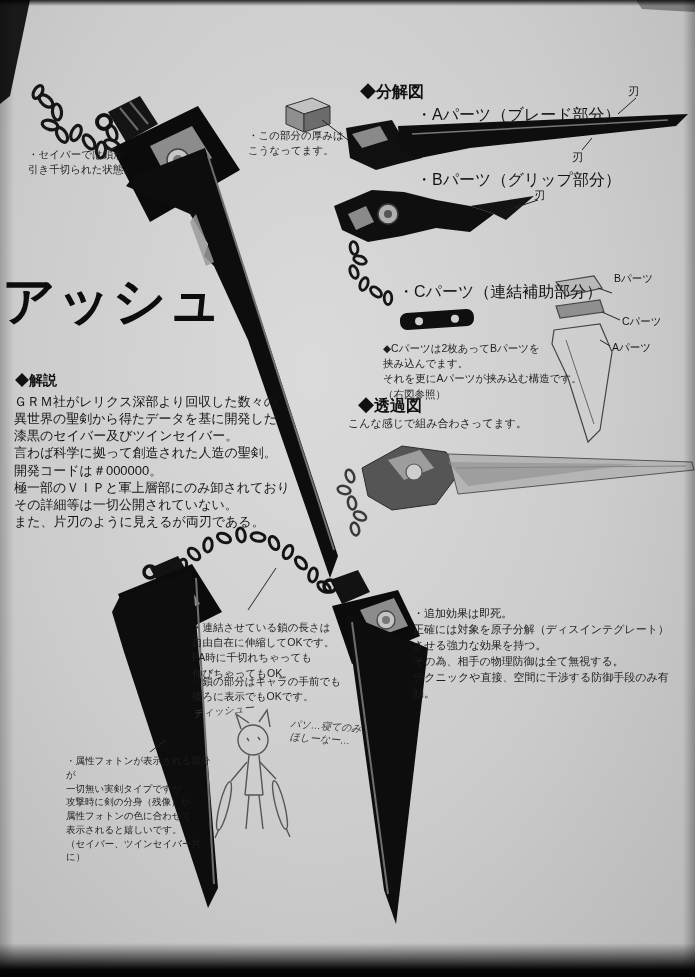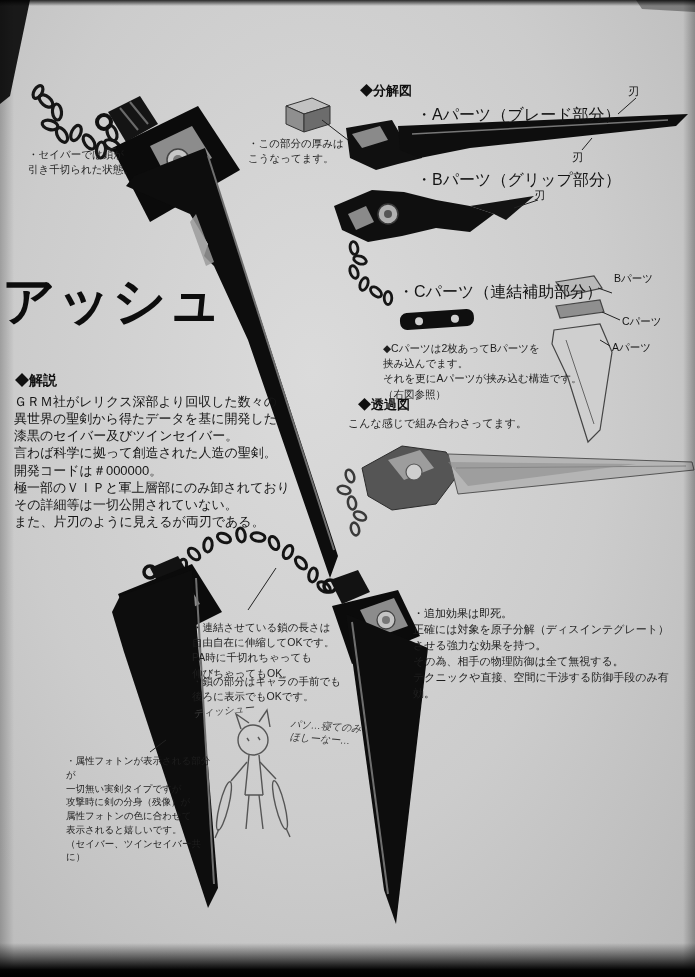--- a/index.html
+++ b/index.html
@@ -2,21 +2,21 @@
 <html><head>
 <meta charset="utf-8">
 <style>
   html,body{margin:0;padding:0;background:#888;}
   #page{position:relative;width:695px;height:977px;overflow:hidden;
     background:radial-gradient(ellipse at 45% 38%, #dbdbdb 0%, #cccccc 55%, #b7b7b7 100%);
     font-family:"Liberation Sans",sans-serif;color:#1b1b1b;}
   #artwork{position:absolute;left:0;top:0;}
   .txt{position:absolute;white-space:pre-line;}
   .note{font-size:10.5px;line-height:1.45;color:#1e1e1e;}
-  .heading{font-size:13px;font-weight:bold;color:#101010;}
+  .heading{font-size:16px;font-weight:bold;color:#101010;}
   .plabel{font-size:16px;color:#141414;}
   .edge{font-size:11px;color:#141414;}
   .asmlabel{font-size:10.5px;color:#141414;}
   .title{font-family:"DejaVu Serif",serif;font-weight:bold;color:#0d0d0d;letter-spacing:1px;line-height:1;}
   .hand{font-size:10px;color:#3a3a3a;font-style:italic;line-height:1.3;}
   .kaisetsu{font-size:13px;line-height:1.32;color:#161616;}
   #edge-top{position:absolute;top:0;left:0;right:0;height:6px;background:linear-gradient(to bottom,rgba(0,0,0,.8),rgba(0,0,0,0));}
   #edge-left{position:absolute;top:0;left:0;bottom:0;width:14px;background:linear-gradient(to right,rgba(0,0,0,.22),rgba(0,0,0,0));}
   #edge-right{position:absolute;top:0;right:0;bottom:0;width:12px;background:linear-gradient(to left,rgba(0,0,0,.28),rgba(0,0,0,0));}
   #edge-bottom{position:absolute;left:0;right:0;bottom:0;height:34px;background:linear-gradient(to bottom,rgba(0,0,0,0),rgba(20,20,20,.55) 40%,#050505 78%,#000 100%);}
@@ -176,21 +176,21 @@
       <line x1="150" y1="752" x2="166" y2="740"></line>
       <line x1="248" y1="610" x2="276" y2="568"></line>
       <line x1="104" y1="150" x2="116" y2="148"></line>
     </g>
   </svg>
 
   <div class="txt heading" style="left:360px;top:82px;">◆分解図</div>
   <div class="txt plabel" style="left:416px;top:105px;">・Aパーツ（ブレード部分）</div>
   <div class="txt edge" style="left:628px;top:84px;">刃</div>
   <div class="txt edge" style="left:572px;top:150px;">刃</div>
-  <div class="txt note" style="left:248px;top:136px;width:120px;">・この部分の厚みは
+  <div class="txt note" style="left:248px;top:128px;width:120px;">・この部分の厚みは
 こうなってます。</div>
   <div class="txt plabel" style="left:416px;top:170px;">・Bパーツ（グリップ部分）</div>
   <div class="txt edge" style="left:534px;top:188px;">刃</div>
   <div class="txt plabel" style="left:398px;top:282px;">・Cパーツ（連結補助部分）</div>
   <div class="txt asmlabel" style="left:614px;top:272px;">Bパーツ</div>
   <div class="txt asmlabel" style="left:622px;top:315px;">Cパーツ</div>
   <div class="txt asmlabel" style="left:612px;top:341px;">Aパーツ</div>
   <div class="txt note" style="left:383px;top:341px;width:230px;">◆Cパーツは2枚あってBパーツを
 挟み込んでます。
 それを更にAパーツが挟み込む構造です。

